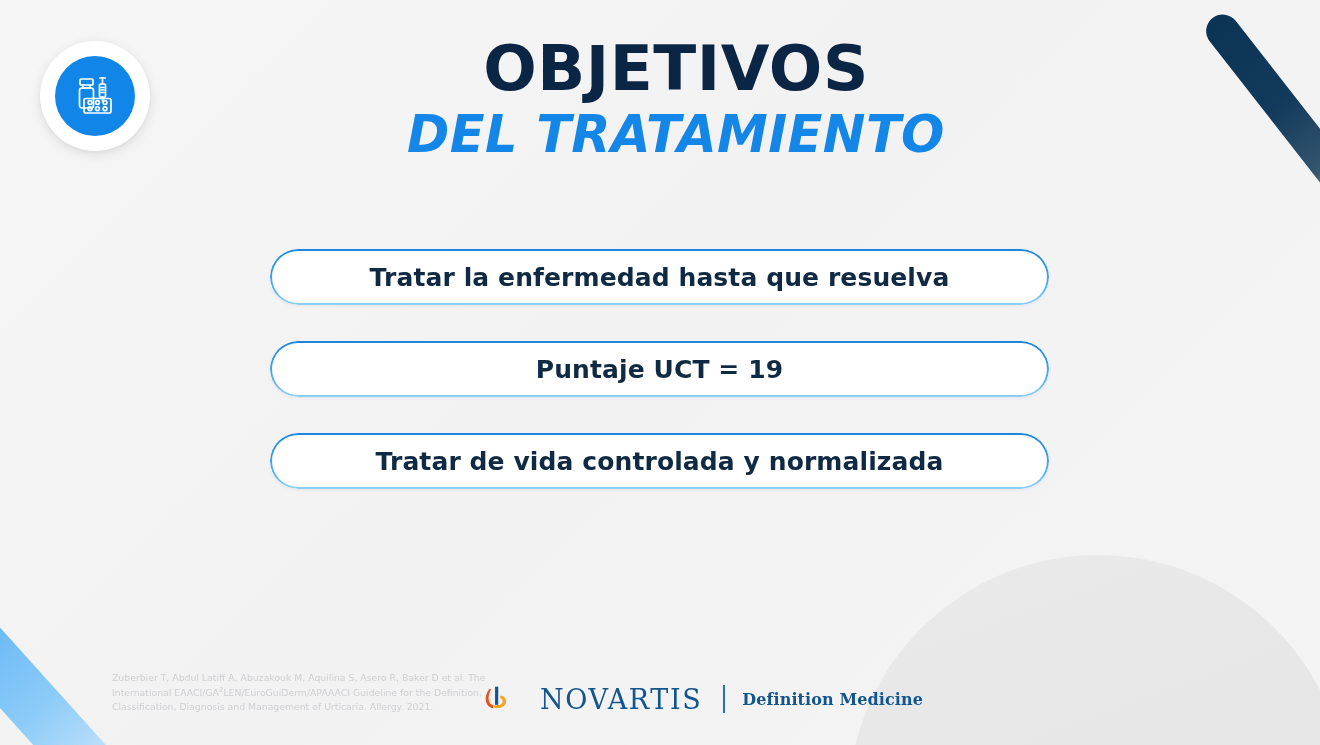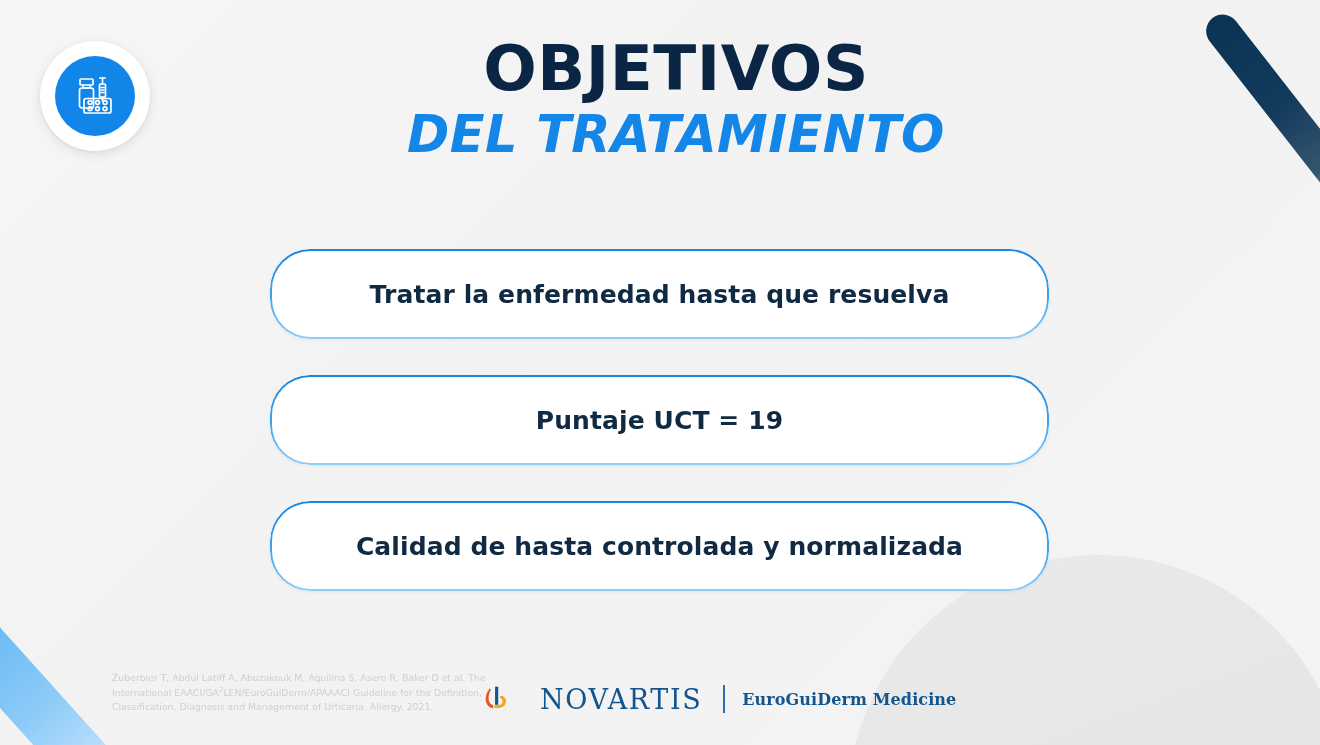--- a/index.html
+++ b/index.html
@@ -107,21 +107,21 @@
 
   
   .pill-list {
     position: absolute;
     left: 270px;
     top: 249px;
     width: 779px;
   }
   .pill {
     position: relative;
-    height: 90px;
+    height: 56px;
     margin-bottom: 36px;
     border-radius: 40px;
     background: #ffffff;
     display: flex;
     align-items: center;
     justify-content: center;
     box-shadow: 0 1px 3px rgba(20,60,110,0.07);
     text-align: right;
   }
   .pill::before {
@@ -238,34 +238,34 @@
   </div>
 
   <div class="pill-list">
     <div class="pill">
       <span class="pill-text">Tratar la enfermedad hasta que resuelva</span>
     </div>
     <div class="pill">
       <span class="pill-text">Puntaje UCT = 19</span>
     </div>
     <div class="pill">
-      <span class="pill-text">Calidad de hasta controlada y normalizada</span>
+      <span class="pill-text">Tratar de vida controlada y normalizada</span>
     </div>
   </div>
 
   <div class="citation">
     <span>Zuberbier T, Abdul Latiff A, Abuzakouk M, Aquilina S, Asero R, Baker D et al. The</span>
     <span>International EAACI/GA</span><sup>2</sup><span>LEN/EuroGuiDerm/APAAACI Guideline for the Definition,</span>
     <span>Classification, Diagnosis and Management of Urticaria. Allergy. 2021.</span>
   </div>
 
   <div class="novartis-logo">
     <svg class="novartis-mark" viewBox="0 0 34 34">
       <path d="M8.6 5.2 C5.0 10.2 3.4 14.8 4.4 19.5 C5.3 23.8 8.5 26.8 12.6 27.4 L12.6 23.9 C10.0 23.2 8.2 21.1 7.7 18.3 C7.0 14.5 7.9 10.2 10.3 5.9 Z" fill="#e8541e"></path>
       <path d="M21.3 12.9 C25.0 13.6 27.3 16.2 27.3 19.6 C27.3 23.6 24.2 26.6 19.4 27.2 C17.6 27.4 15.6 27.4 13.9 27.2 L13.9 23.8 C15.5 24.1 17.3 24.1 18.7 23.9 C21.5 23.5 23.3 21.8 23.3 19.5 C23.3 17.5 22.0 16.2 19.9 15.9 Z" fill="#f5a623"></path>
       <path d="M14.8 3.0 L18.4 3.0 L18.4 23.6 L14.8 23.6 Z" fill="#13558f"></path>
     </svg>
     <span class="novartis-word">NOVARTIS</span>
     <span class="novartis-divider"></span>
-    <span class="novartis-tagline">EuroGuiDerm Medicine</span>
+    <span class="novartis-tagline">Definition Medicine</span>
   </div>
 
 </div>
 
 </body></html>

